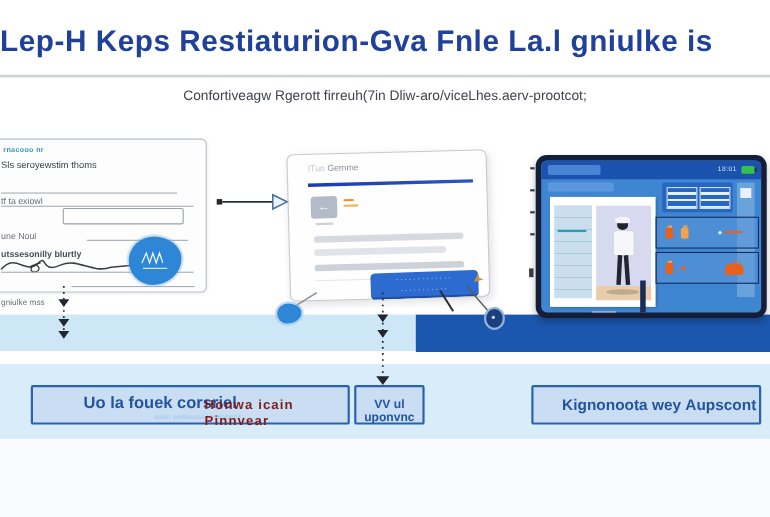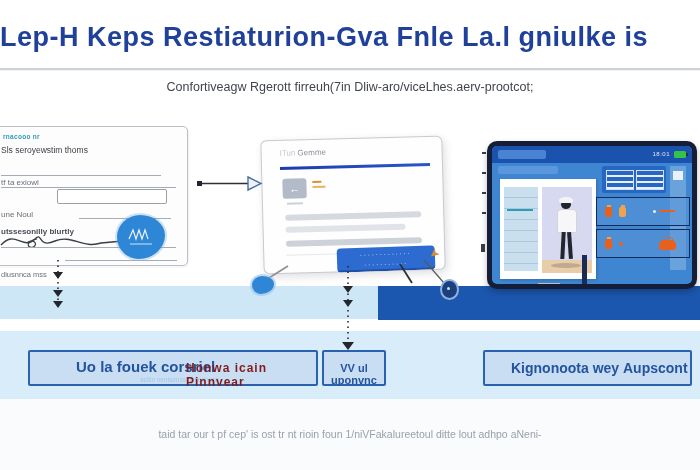--- a/index.html
+++ b/index.html
@@ -148,21 +148,21 @@
 
     <div class="abs f-label" style="left:40px;top:83px;color:#4a4f55;font-weight:bold;">utssesonilly blurtly</div>
     <div class="abs f-line" style="left:118px;top:91px;width:92px;"></div>
 
     <svg class="abs" style="left:36px;top:92px;" width="130" height="36">
       <path d="M4,26 C18,10 26,32 38,20 C46,12 40,30 58,22 C74,15 86,30 104,24 L126,22" fill="none" stroke="#3a3f47" stroke-width="1.4"></path>
       <path d="M30,24 C36,18 42,26 36,28 C30,30 28,22 40,20" fill="none" stroke="#3a3f47" stroke-width="1.2"></path>
     </svg>
     <div class="abs f-line" style="left:40px;top:120px;width:175px;"></div>
 
-    <div class="abs f-label" style="left:40px;top:126px;font-size:7.5px;">diusnnca mss</div>
+    <div class="abs f-label" style="left:40px;top:126px;font-size:7.5px;">gniulke mss</div>
     <div class="abs f-line" style="left:104px;top:133px;width:112px;"></div>
 
     <div class="abs stamp">
       <svg width="30" height="24">
         <path d="M3,14 L7,5 L10,14 L13,5 L16,14 L19,5 L22,14" fill="none" stroke="#eaf3fc" stroke-width="1.2"></path>
         <path d="M4,19 L26,19" stroke="#cfe4f6" stroke-width="1"></path>
       </svg>
     </div>
   </div>
 
@@ -280,15 +280,14 @@
     <div class="abs box-a-sec">Honwa icain   Pinnvear</div>
   </div>
   <div class="abs step-box box-b">
     <div class="abs box-b-title">VV ul uponvnc</div>
   </div>
   <div class="abs step-box box-c">
     <div class="abs box-c-title">Kignonoota wey</div>
     <div class="abs box-c-right">Aupscont</div>
   </div>
 
-  <div class="abs footer2">taid tar our t pf cep' is ost tr nt rioin foun 1/niVFakalureetoul ditte lout adhpo aNeni-</div>
 
 </div>
 
 </body></html>

